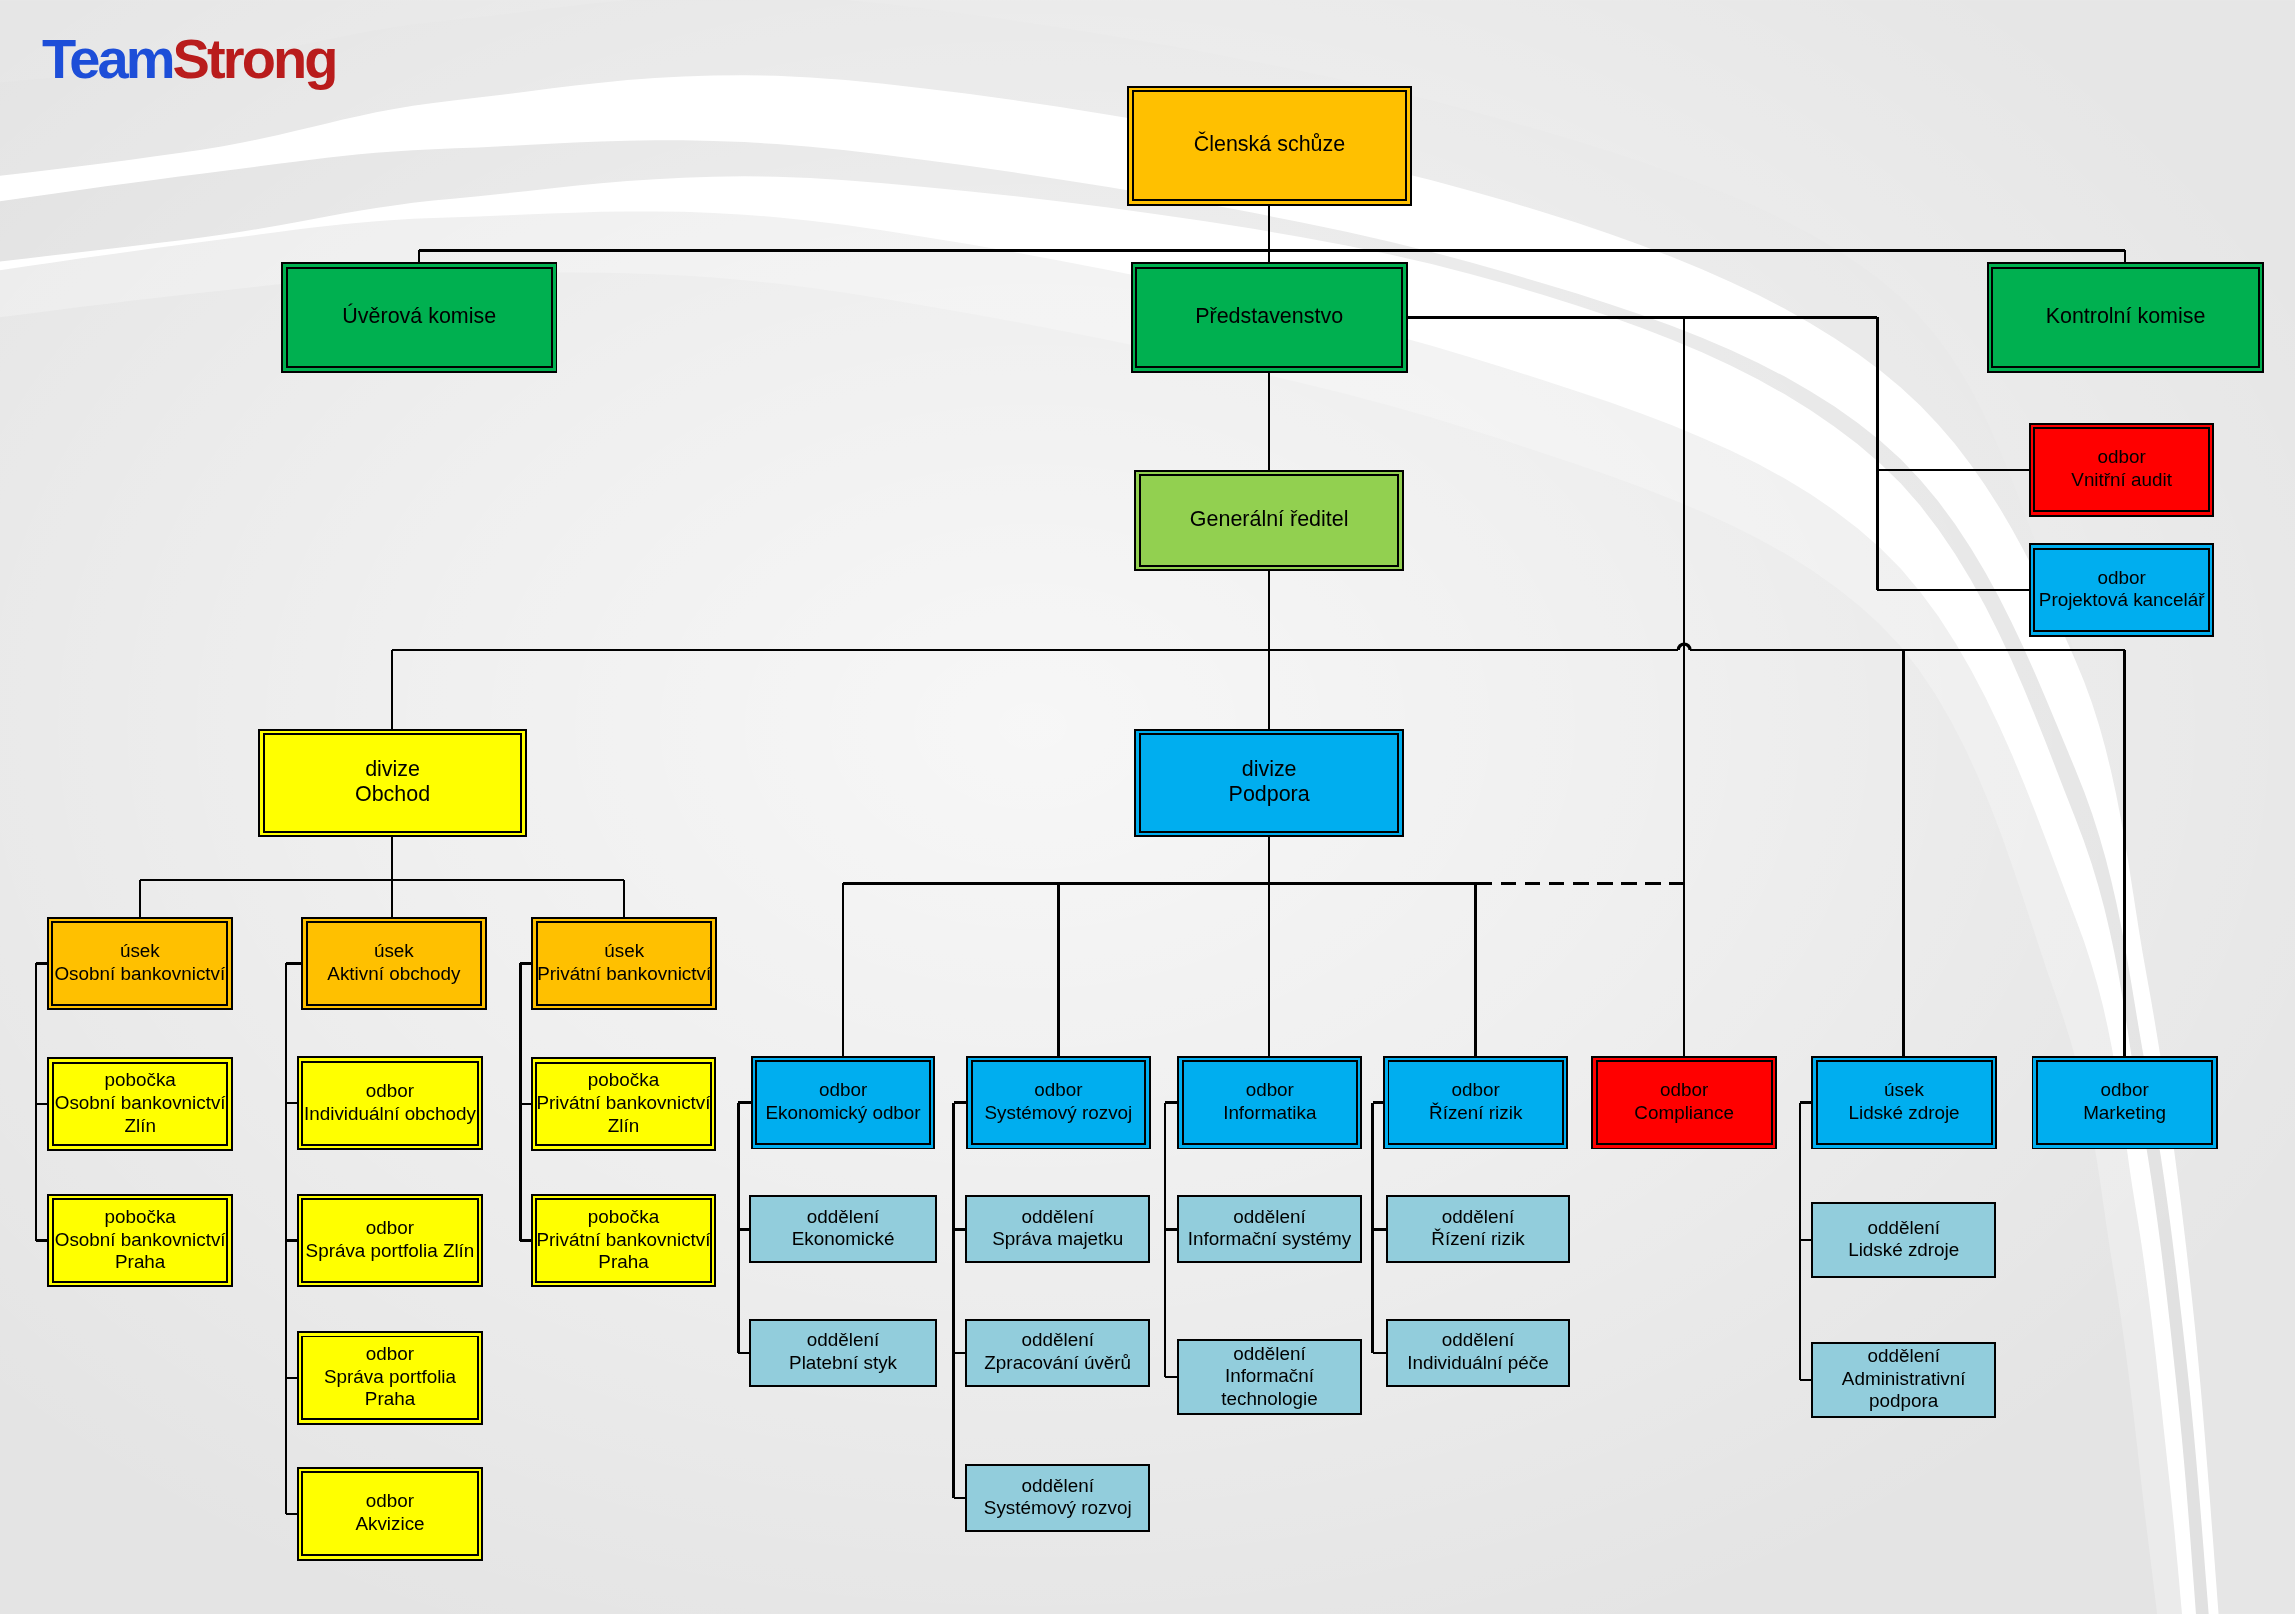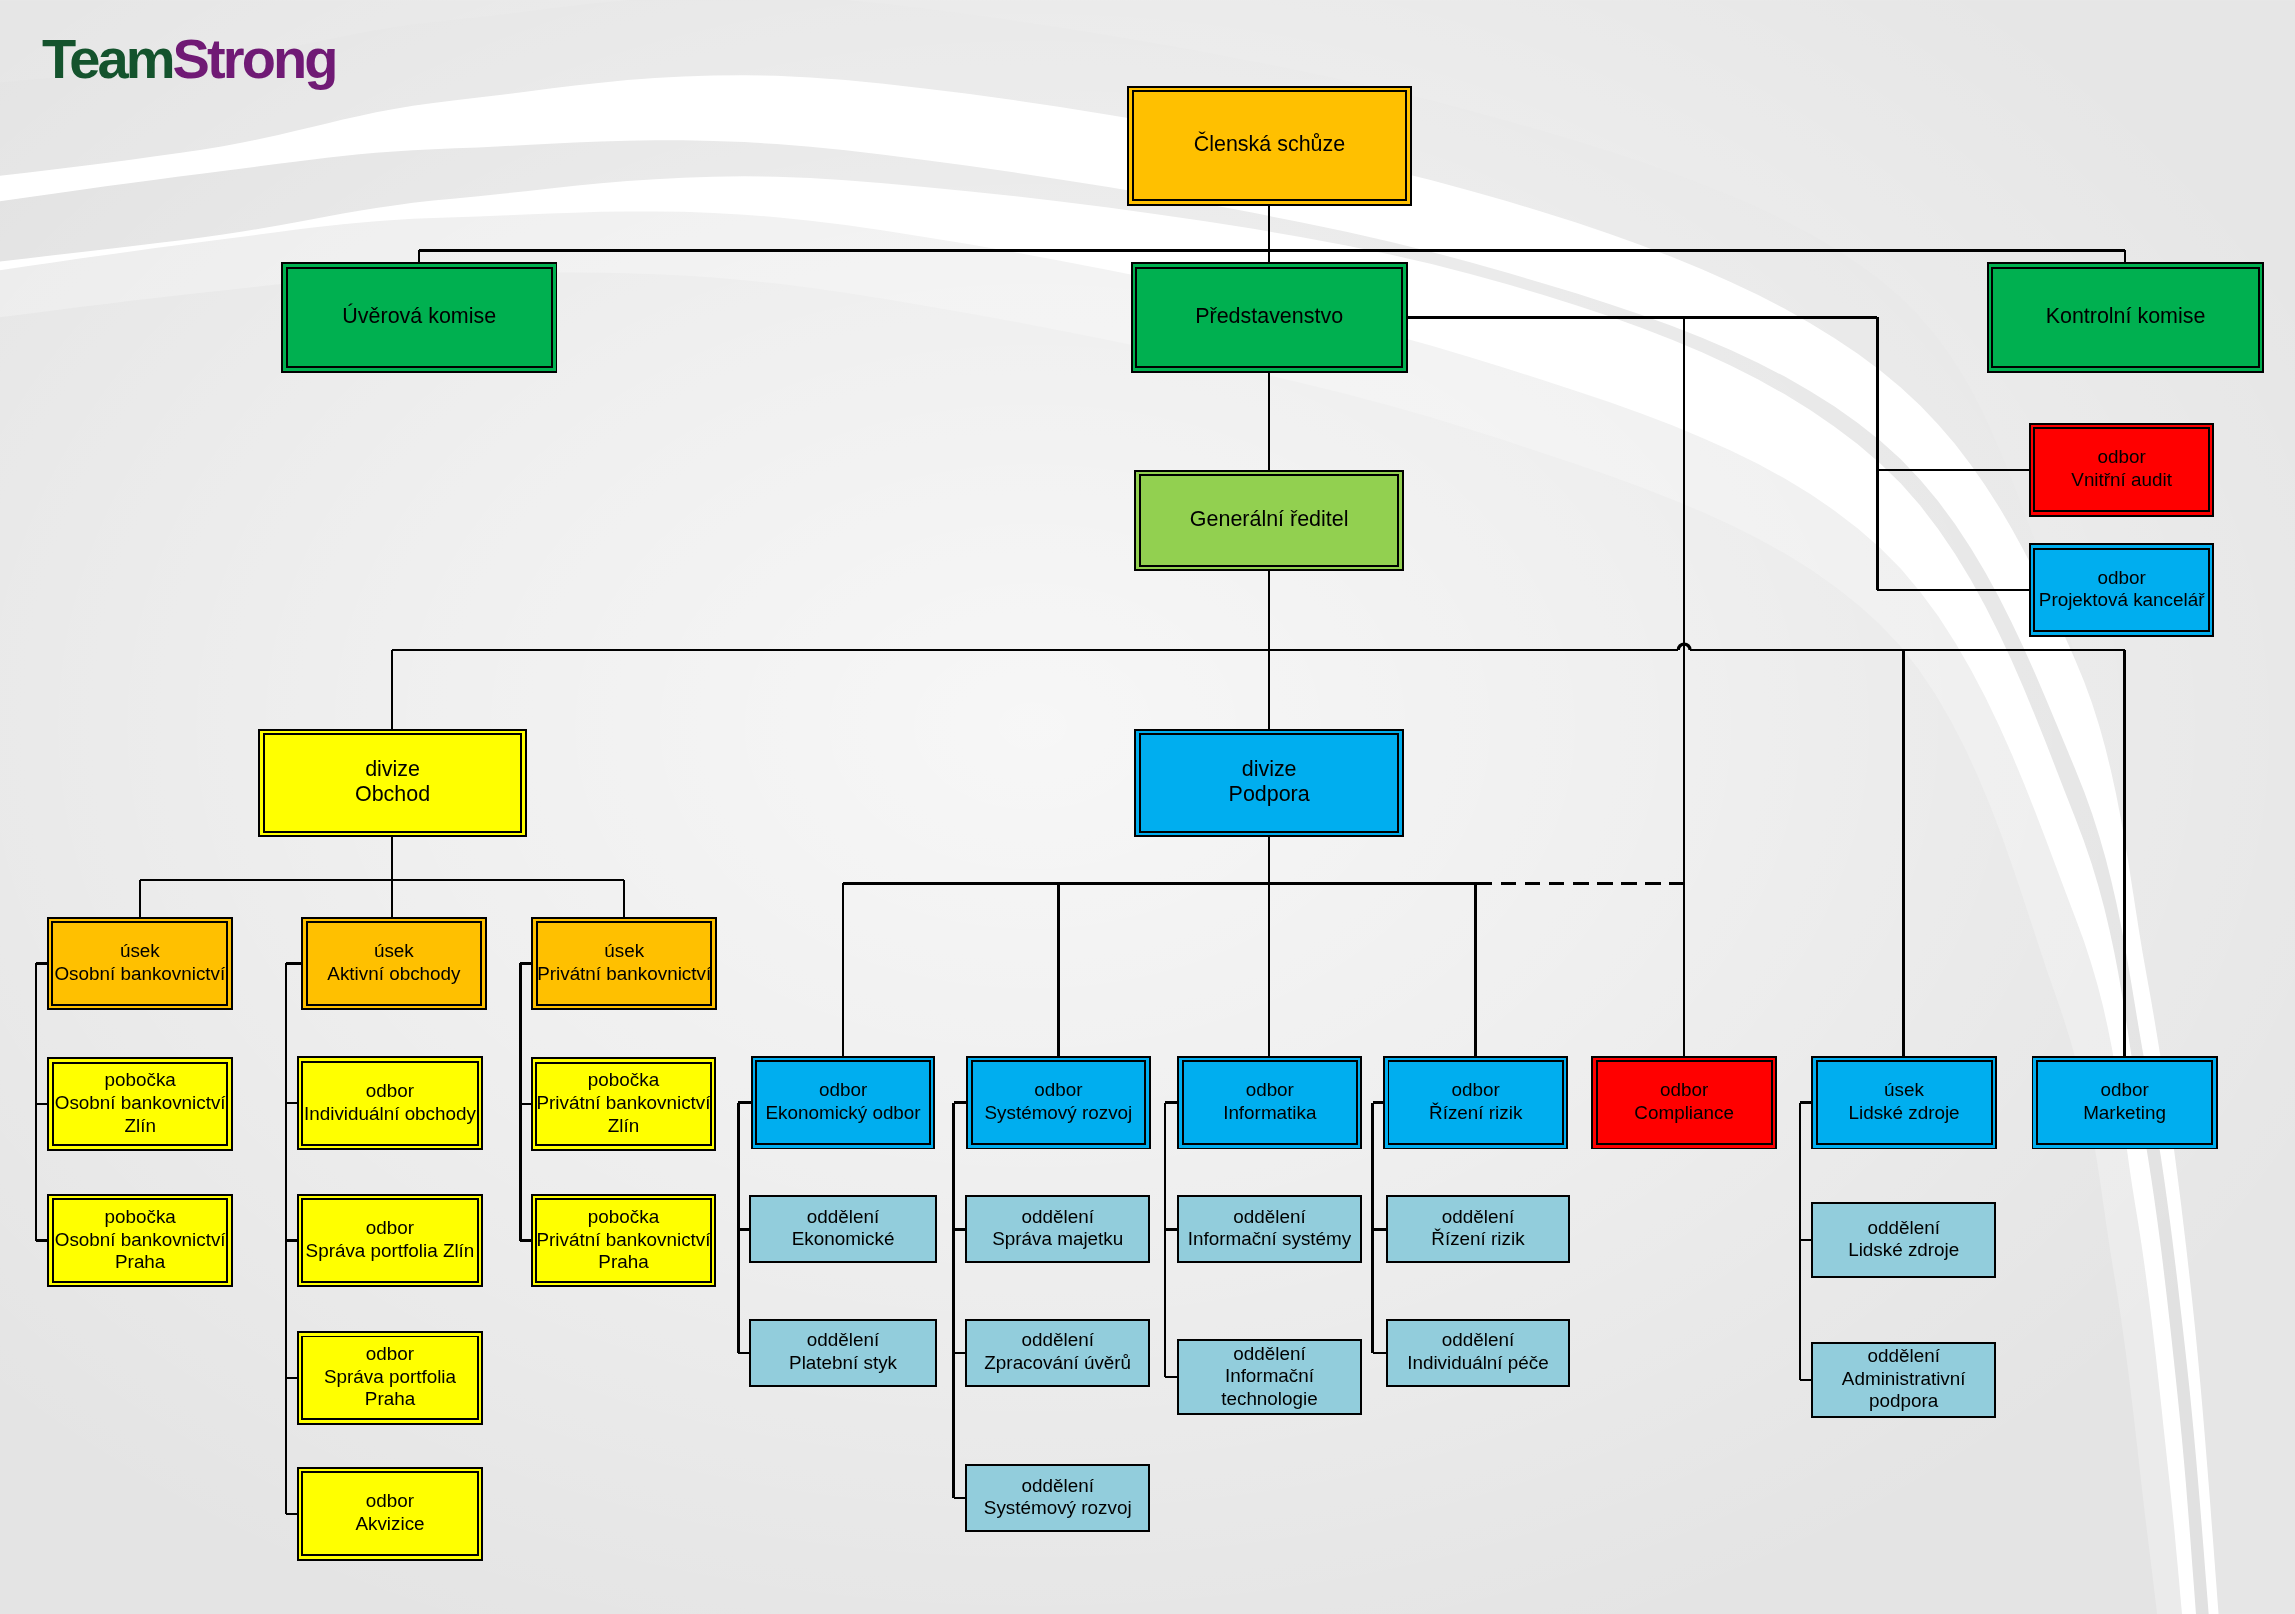--- a/index.html
+++ b/index.html
@@ -3,22 +3,22 @@
 <meta charset="utf-8">
 <title>Organizacni struktura</title>
 <style>
   html,body{margin:0;padding:0;background:#fff;}
   body{width:2295px;height:1614px;overflow:hidden;font-family:"Liberation Sans",sans-serif;}
   #stage{position:relative;width:2295px;height:1614px;overflow:hidden;}
   svg{display:block;}
   #bg{position:absolute;left:0;top:0;}
   #chart{position:absolute;left:0;top:0;}
   .logo{position:absolute;left:42px;top:31px;font-size:56px;font-weight:bold;letter-spacing:-2.9px;line-height:1;white-space:nowrap;}
-  .logo .t1{color:#14532d;}
-  .logo .t2{color:#701a75;}
+  .logo .t1{color:#1d4ed8;}
+  .logo .t2{color:#b91c1c;}
 </style>
 </head>
 <body>
 
 <div id="stage">
   <svg id="bg" width="2295" height="1614" viewBox="0 0 3528 2481">
     <defs>
       <radialGradient id="bgglow" cx="0.45" cy="0.45" r="0.62">
         <stop offset="0%" stop-color="#ffffff" stop-opacity="0.70"></stop>
         <stop offset="45%" stop-color="#ffffff" stop-opacity="0.42"></stop>

